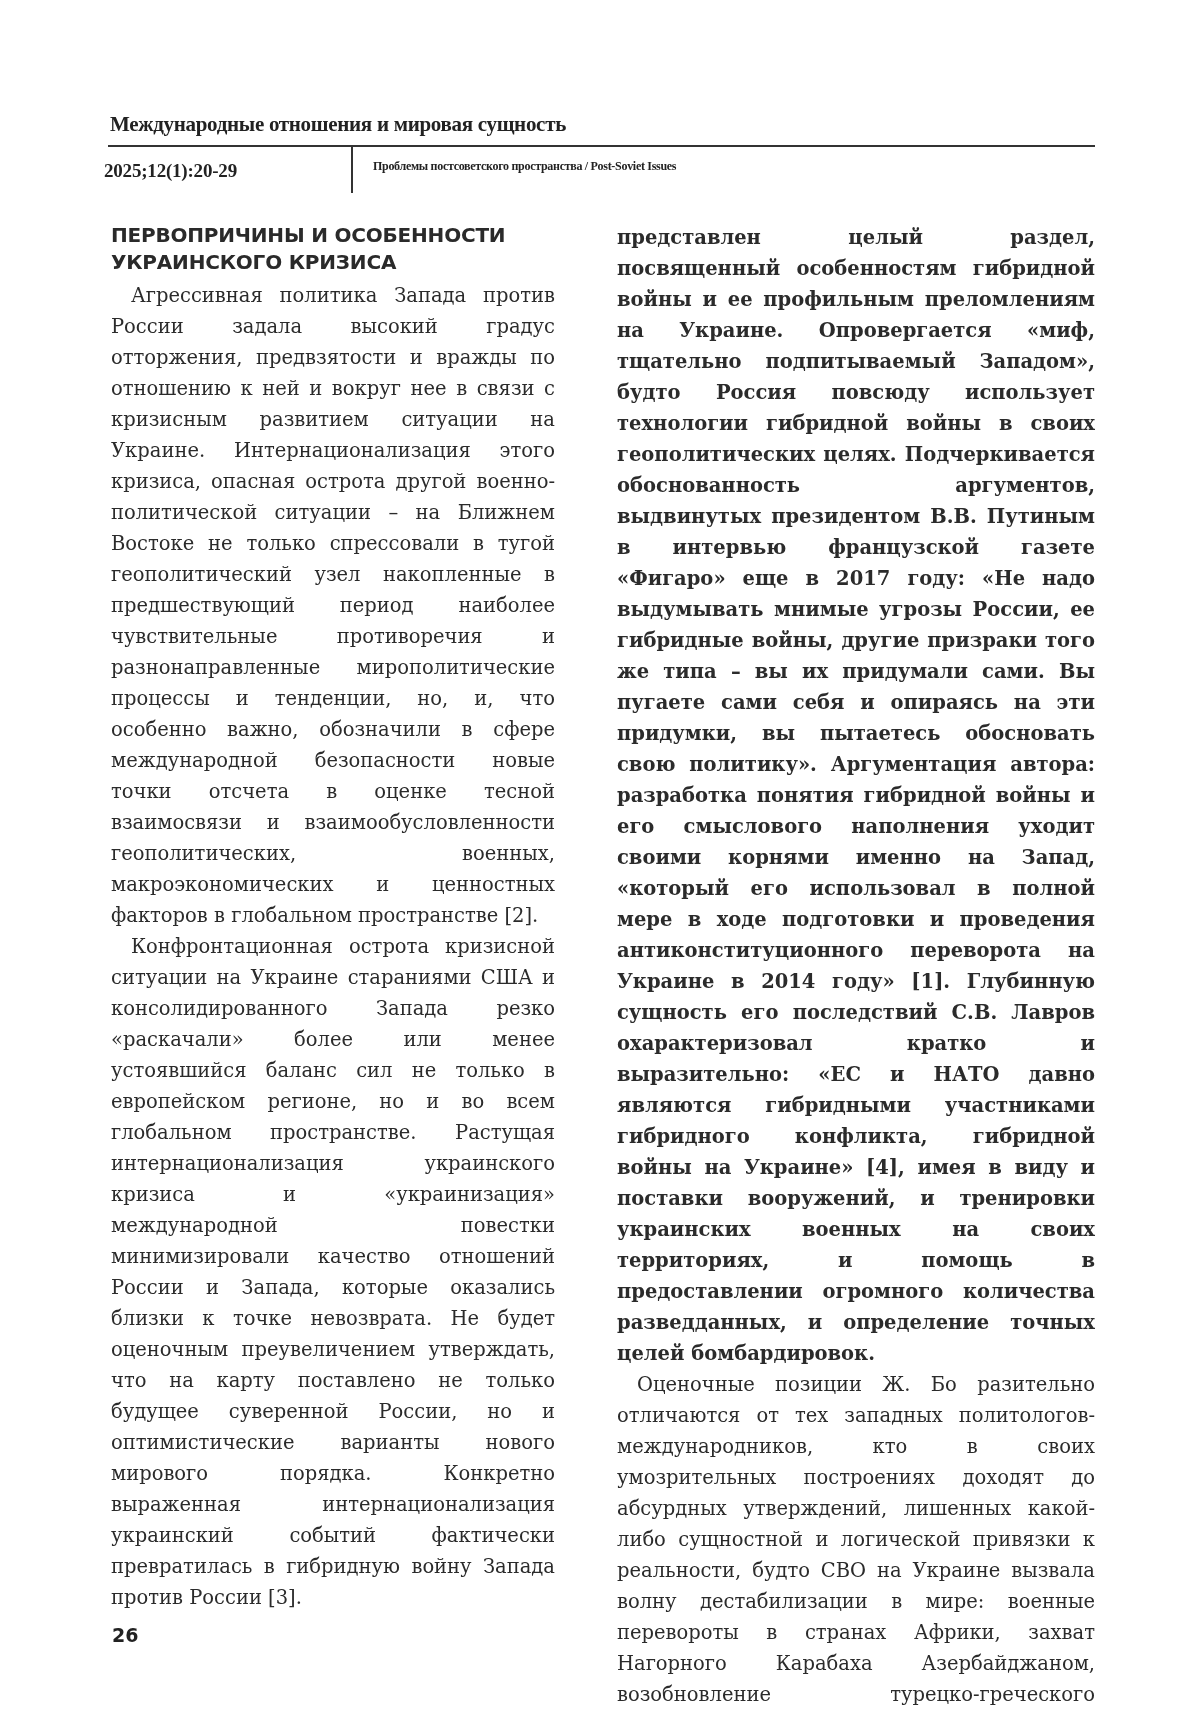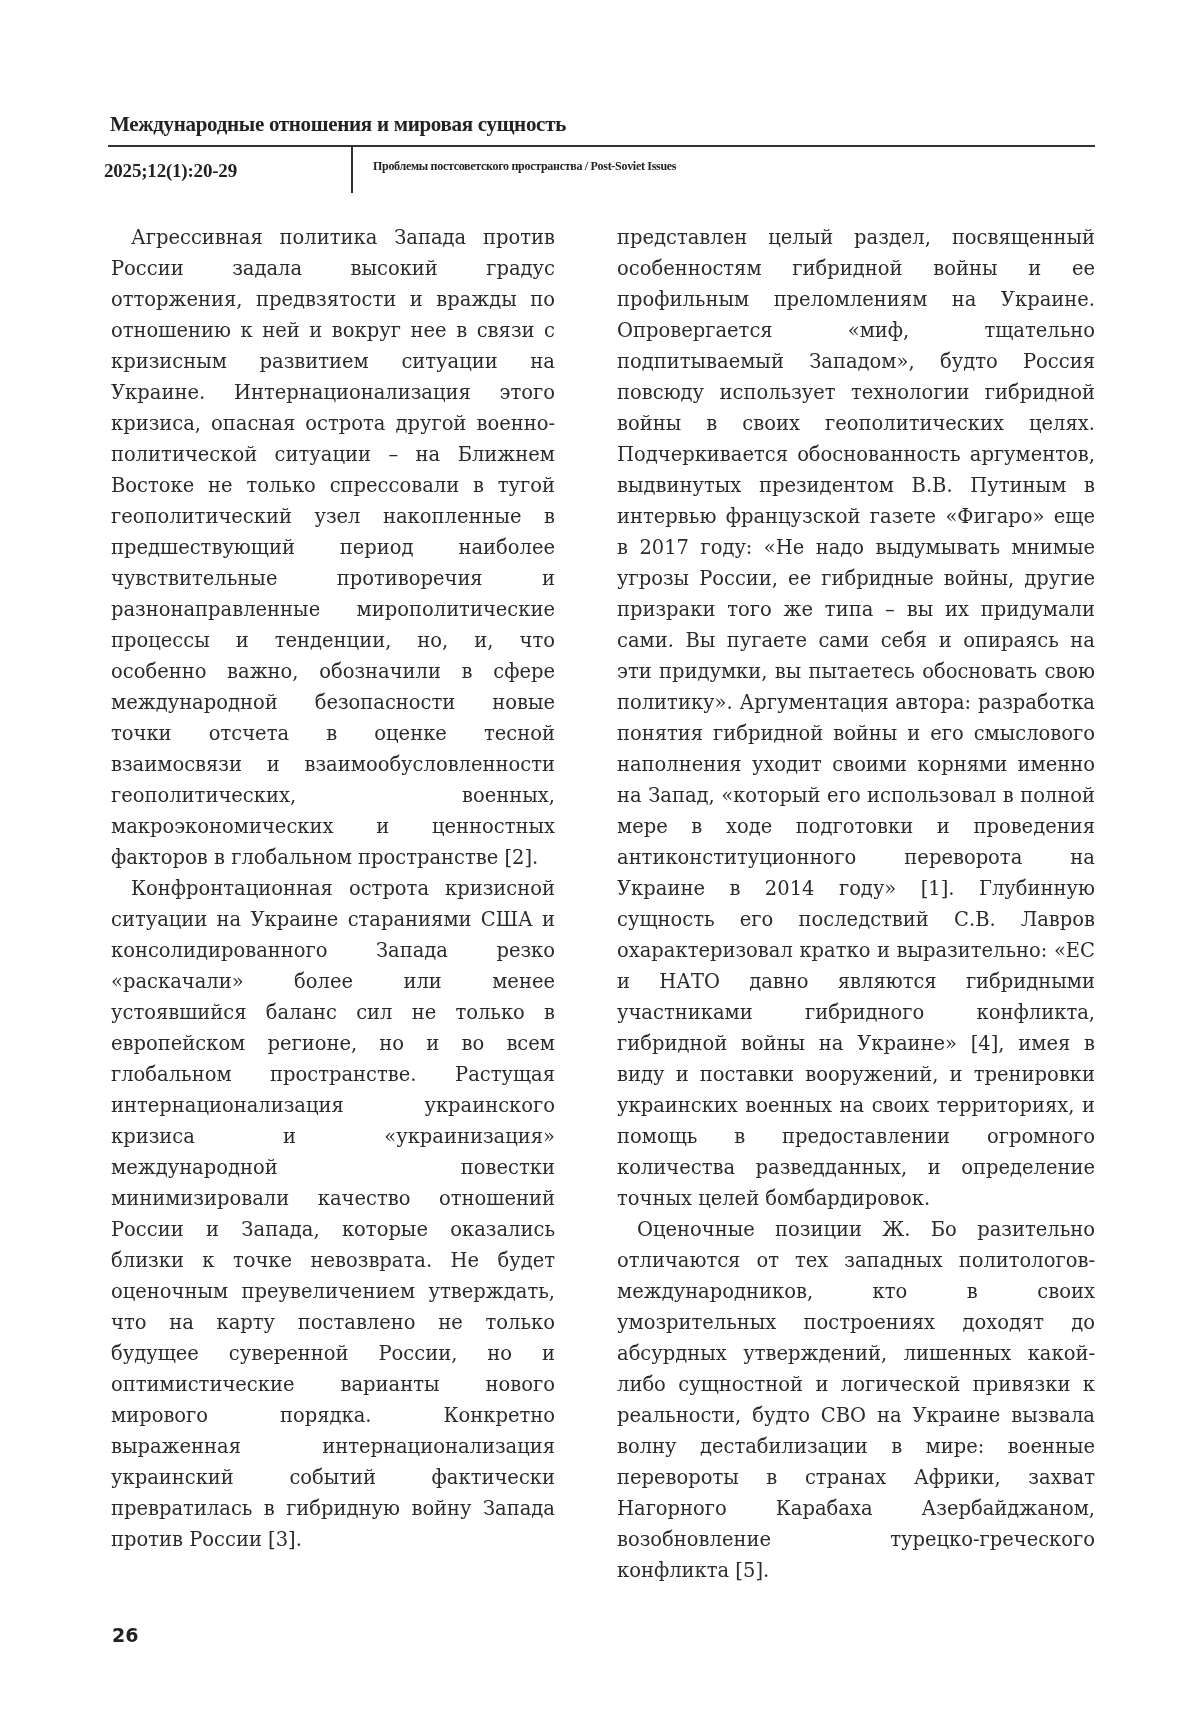--- a/index.html
+++ b/index.html
@@ -7,33 +7,34 @@
   .journal-title { position: absolute; left: 110px; top: 112px; font-family: "Liberation Serif", serif; font-weight: bold; font-size: 21px; letter-spacing: -0.3px; color: #222; }
   .header-rule { position: absolute; left: 108px; top: 145px; width: 987px; height: 2px; background: #333; }
   .header-divider { position: absolute; left: 351px; top: 147px; width: 2px; height: 46px; background: #333; }
   .citation { position: absolute; left: 104px; top: 160px; font-family: "Liberation Serif", serif; font-weight: bold; font-size: 19px; color: #222; letter-spacing: -0.2px; }
   .journal-name { position: absolute; left: 373px; top: 159px; font-family: "Liberation Serif", serif; font-weight: bold; font-size: 12px; color: #222; letter-spacing: -0.3px; }
   .col { position: absolute; top: 222px; font-family: "DejaVu Serif", serif; font-size: 19.5px; line-height: 31px; color: #2b2b2b; text-align: justify; }
   .col-left { left: 111px; width: 444px; }
   .col-right { left: 617px; width: 478px; top: 222px; }
   .section-heading { font-family: "DejaVu Sans", sans-serif; font-weight: bold; font-size: 20px; line-height: 27px; color: #2a2a2a; margin: 0 0 4px 0; text-align: left; letter-spacing: -0.2px; }
   .para { margin: 0; text-indent: 20px; }
-  .para.noindent { text-indent: 0; }
+  .para.noindent { text-indent: 0; font-weight: bold; }
   .page-number { position: absolute; left: 112px; top: 1624px; font-family: "DejaVu Sans", sans-serif; font-weight: bold; font-size: 19px; color: #222; }
 </style>
 </head>
 <body>
 
 <div class="journal-title">Международные отношения и мировая сущность</div>
 <div class="header-rule"></div>
 <div class="header-divider"></div>
 <div class="citation">2025;12(1):20-29</div>
 <div class="journal-name">Проблемы постсоветского пространства / Post-Soviet Issues</div>
 
 <div class="col col-left">
+  <h2 class="section-heading">ПЕРВОПРИЧИНЫ И ОСОБЕННОСТИ УКРАИНСКОГО КРИЗИСА</h2>
   <p class="para">Агрессивная политика Запада против России задала высокий градус отторжения, предвзятости и вражды по отношению к ней и вокруг нее в связи с кризисным развитием ситуации на Украине. Интернационализация этого кризиса, опасная острота другой военно-политической ситуации – на Ближнем Востоке не только спрессовали в тугой геополитический узел накопленные в предшествующий период наиболее чувствительные противоречия и разнонаправленные мирополитические процессы и тенденции, но, и, что особенно важно, обозначили в сфере международной безопасности новые точки отсчета в оценке тесной взаимосвязи и взаимообусловленности геополитических, военных, макроэкономических и ценностных факторов в глобальном пространстве [2].</p>
   <p class="para">Конфронтационная острота кризисной ситуации на Украине стараниями США и консолидированного Запада резко «раскачали» более или менее устоявшийся баланс сил не только в европейском регионе, но и во всем глобальном пространстве. Растущая интернационализация украинского кризиса и «украинизация» международной повестки минимизировали качество отношений России и Запада, которые оказались близки к точке невозврата. Не будет оценочным преувеличением утверждать, что на карту поставлено не только будущее суверенной России, но и оптимистические варианты нового мирового порядка. Конкретно выраженная интернационализация украинский событий фактически превратилась в гибридную войну Запада против России [3].</p>
 </div>
 
 <div class="col col-right">
   <p class="para noindent">представлен целый раздел, посвященный особенностям гибридной войны и ее профильным преломлениям на Украине. Опровергается «миф, тщательно подпитываемый Западом», будто Россия повсюду использует технологии гибридной войны в своих геополитических целях. Подчеркивается обоснованность аргументов, выдвинутых президентом В.В. Путиным в интервью французской газете «Фигаро» еще в 2017 году: «Не надо выдумывать мнимые угрозы России, ее гибридные войны, другие призраки того же типа – вы их придумали сами. Вы пугаете сами себя и опираясь на эти придумки, вы пытаетесь обосновать свою политику». Аргументация автора: разработка понятия гибридной войны и его смыслового наполнения уходит своими корнями именно на Запад, «который его использовал в полной мере в ходе подготовки и проведения антиконституционного переворота на Украине в 2014 году» [1]. Глубинную сущность его последствий С.В. Лавров охарактеризовал кратко и выразительно: «ЕС и НАТО давно являются гибридными участниками гибридного конфликта, гибридной войны на Украине» [4], имея в виду и поставки вооружений, и тренировки украинских военных на своих территориях, и помощь в предоставлении огромного количества разведданных, и определение точных целей бомбардировок.</p>
   <p class="para">Оценочные позиции Ж. Бо разительно отличаются от тех западных политологов-международников, кто в своих умозрительных построениях доходят до абсурдных утверждений, лишенных какой-либо сущностной и логической привязки к реальности, будто СВО на Украине вызвала волну дестабилизации в мире: военные перевороты в странах Африки, захват Нагорного Карабаха Азербайджаном, возобновление турецко-греческого конфликта [5].</p>
 </div>
 
 <div class="page-number">26</div>

